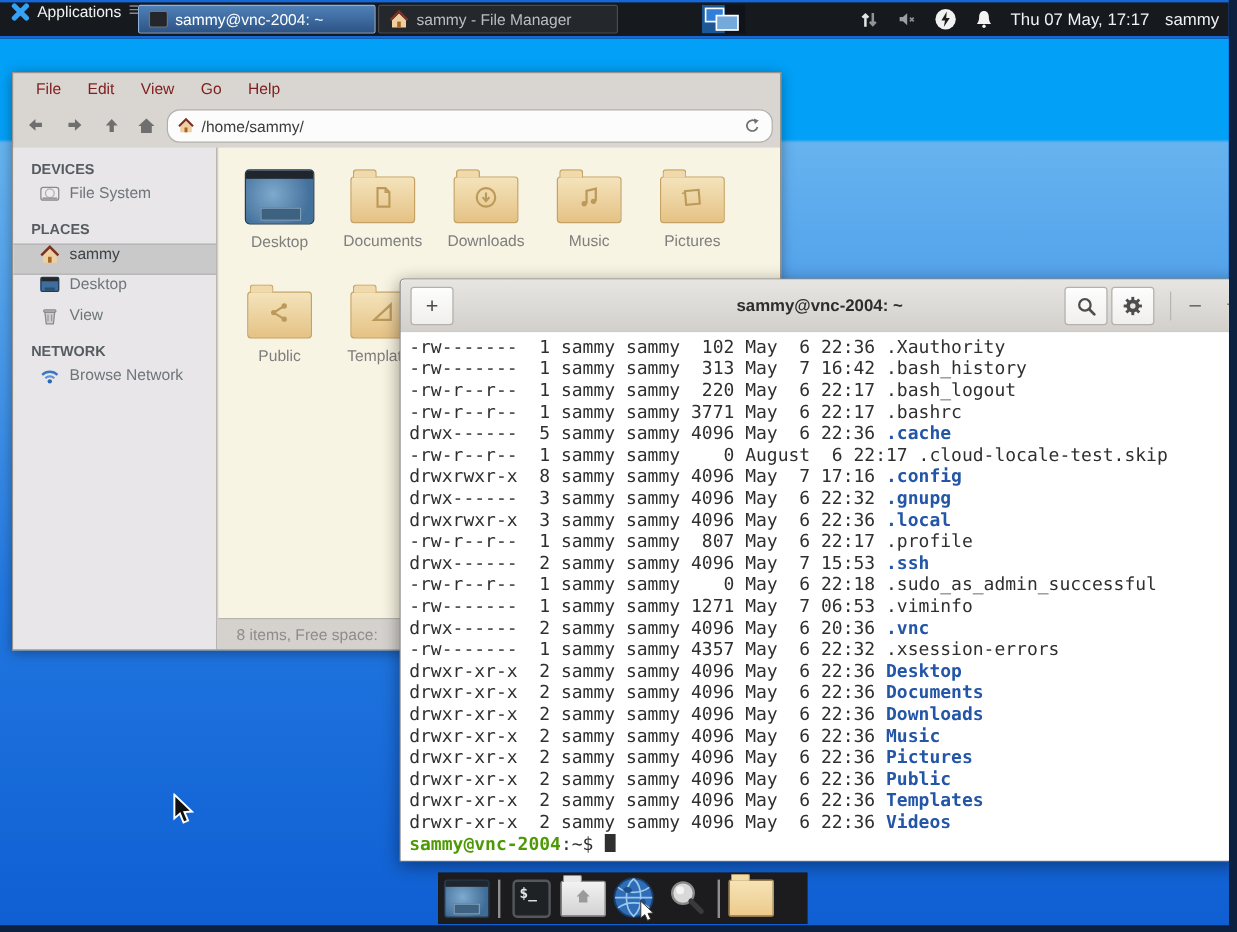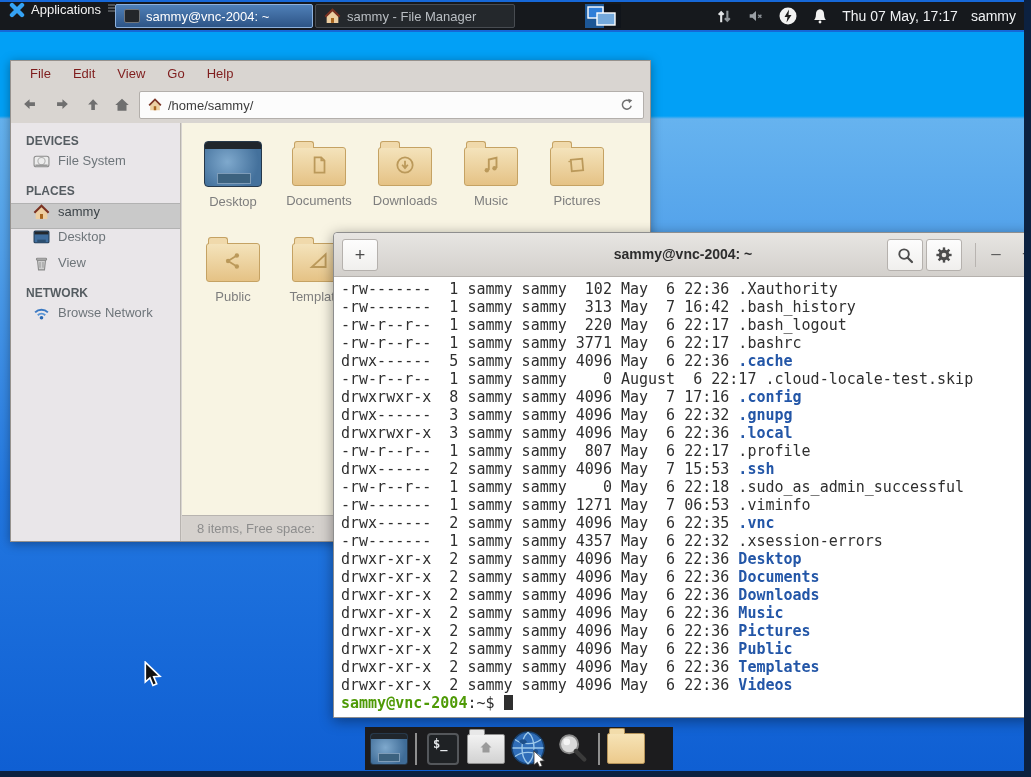--- a/index.html
+++ b/index.html
@@ -25,21 +25,21 @@
   #panel-right{position:absolute;right:8px;top:0;height:28px;display:flex;align-items:center;gap:13px}
   #clock,#panel-user{font-size:14px;color:#f0f2f4;white-space:nowrap}
 
   
   #fm{position:absolute;left:10px;top:60px;width:639px;height:480px;background:#d9d5d1;
       border:1px solid #96928e;box-shadow:0 2px 10px rgba(0,0,0,.35);z-index:2}
   #fm-menubar{position:absolute;left:0;top:0;right:0;height:26px;display:flex;align-items:center;padding-left:8px}
   .menu-item{padding:8px 11px;font-size:13px;color:#7f1d1d;line-height:26px}
   #fm-toolbar{position:absolute;left:0;top:26px;right:0;height:36px}
   .nav-btn{position:absolute;top:5px;width:26px;height:26px;display:flex;align-items:center;justify-content:center}
-  #fm-pathwrap{position:absolute;left:128px;top:4px;right:6px;height:26px;background:#fcfcfc;border:1px solid #b3afab;border-radius:2px;display:flex;align-items:center;gap:6px;padding:0 8px}
+  #fm-pathwrap{position:absolute;left:128px;top:4px;right:6px;height:26px;background:#fcfcfc;border:1px solid #b3afab;border-radius:11px;display:flex;align-items:center;gap:6px;padding:0 8px}
   #fm-path{flex:1;font-size:13px;color:#3c3c3c}
   #fm-sidebar{position:absolute;left:0;top:62px;width:170px;bottom:0;background:#e9e6e9;border-right:1px solid #b8b4b0;padding-top:6px;box-sizing:border-box;overflow:hidden}
   .sb-header{height:24px;line-height:24px;padding-left:15px;font-size:12px;font-weight:bold;color:#555c61}
   .sb-item{height:26px;display:flex;align-items:flex-start;gap:8px;padding-left:22px;font-size:13px;color:#6e757a}
   .sb-item.sel{background:#c9c9c9;border-top:1px solid #b2b2b2;border-bottom:1px solid #b2b2b2;color:#3c4348;height:24px}
   #fm-view{position:absolute;left:171px;top:62px;right:0;bottom:26px;background:#f8f4e3;overflow:hidden}
   #fm-grid{display:flex;flex-wrap:wrap;width:434px;padding:12px 0 0 8px}
   .fitem{width:86px;height:96px;text-align:center}
   .flabel{margin-top:7px;font-size:13px;color:#7e7e7e}
   .folder{width:52px;height:37px;margin:12px auto 0;position:relative;background:linear-gradient(180deg,#f4e3bb,#e5c285);border:1px solid #c5a263;border-radius:3px}
@@ -365,21 +365,21 @@
           <div class="tline"><span>-rw-r--r--  1 sammy sammy 3771 May  6 22:17 </span><span class="fname">.bashrc</span></div>
           <div class="tline"><span>drwx------  5 sammy sammy 4096 May  6 22:36 </span><span class="fname dir">.cache</span></div>
           <div class="tline"><span>-rw-r--r--  1 sammy sammy    0 August  6 22:17 </span><span class="fname">.cloud-locale-test.skip</span></div>
           <div class="tline"><span>drwxrwxr-x  8 sammy sammy 4096 May  7 17:16 </span><span class="fname dir">.config</span></div>
           <div class="tline"><span>drwx------  3 sammy sammy 4096 May  6 22:32 </span><span class="fname dir">.gnupg</span></div>
           <div class="tline"><span>drwxrwxr-x  3 sammy sammy 4096 May  6 22:36 </span><span class="fname dir">.local</span></div>
           <div class="tline"><span>-rw-r--r--  1 sammy sammy  807 May  6 22:17 </span><span class="fname">.profile</span></div>
           <div class="tline"><span>drwx------  2 sammy sammy 4096 May  7 15:53 </span><span class="fname dir">.ssh</span></div>
           <div class="tline"><span>-rw-r--r--  1 sammy sammy    0 May  6 22:18 </span><span class="fname">.sudo_as_admin_successful</span></div>
           <div class="tline"><span>-rw-------  1 sammy sammy 1271 May  7 06:53 </span><span class="fname">.viminfo</span></div>
-          <div class="tline"><span>drwx------  2 sammy sammy 4096 May  6 22:35 </span><span class="fname dir">.vnc</span></div>
+          <div class="tline"><span>drwx------  2 sammy sammy 4096 May  6 20:36 </span><span class="fname dir">.vnc</span></div>
           <div class="tline"><span>-rw-------  1 sammy sammy 4357 May  6 22:32 </span><span class="fname">.xsession-errors</span></div>
           <div class="tline"><span>drwxr-xr-x  2 sammy sammy 4096 May  6 22:36 </span><span class="fname dir">Desktop</span></div>
           <div class="tline"><span>drwxr-xr-x  2 sammy sammy 4096 May  6 22:36 </span><span class="fname dir">Documents</span></div>
           <div class="tline"><span>drwxr-xr-x  2 sammy sammy 4096 May  6 22:36 </span><span class="fname dir">Downloads</span></div>
           <div class="tline"><span>drwxr-xr-x  2 sammy sammy 4096 May  6 22:36 </span><span class="fname dir">Music</span></div>
           <div class="tline"><span>drwxr-xr-x  2 sammy sammy 4096 May  6 22:36 </span><span class="fname dir">Pictures</span></div>
           <div class="tline"><span>drwxr-xr-x  2 sammy sammy 4096 May  6 22:36 </span><span class="fname dir">Public</span></div>
           <div class="tline"><span>drwxr-xr-x  2 sammy sammy 4096 May  6 22:36 </span><span class="fname dir">Templates</span></div>
           <div class="tline"><span>drwxr-xr-x  2 sammy sammy 4096 May  6 22:36 </span><span class="fname dir">Videos</span></div>
         </div>

